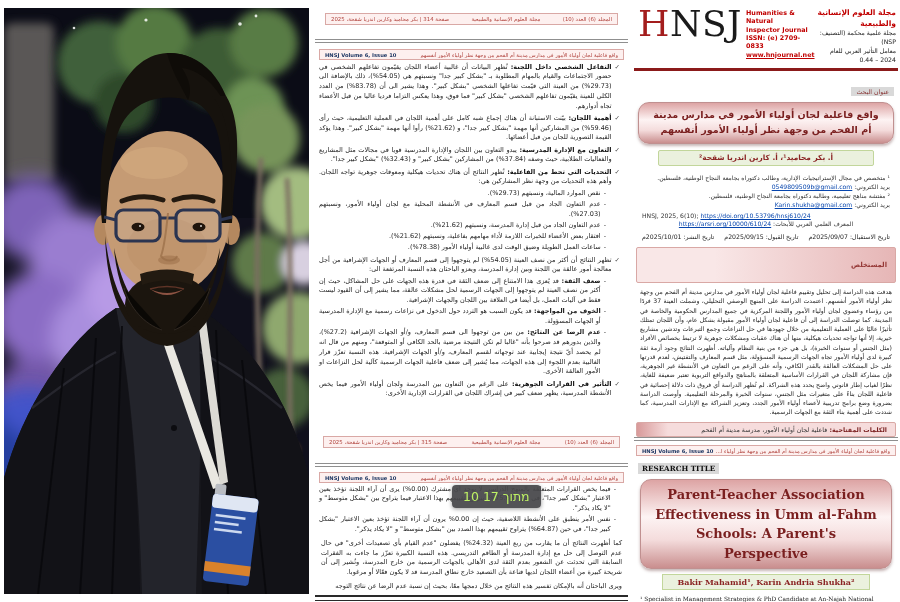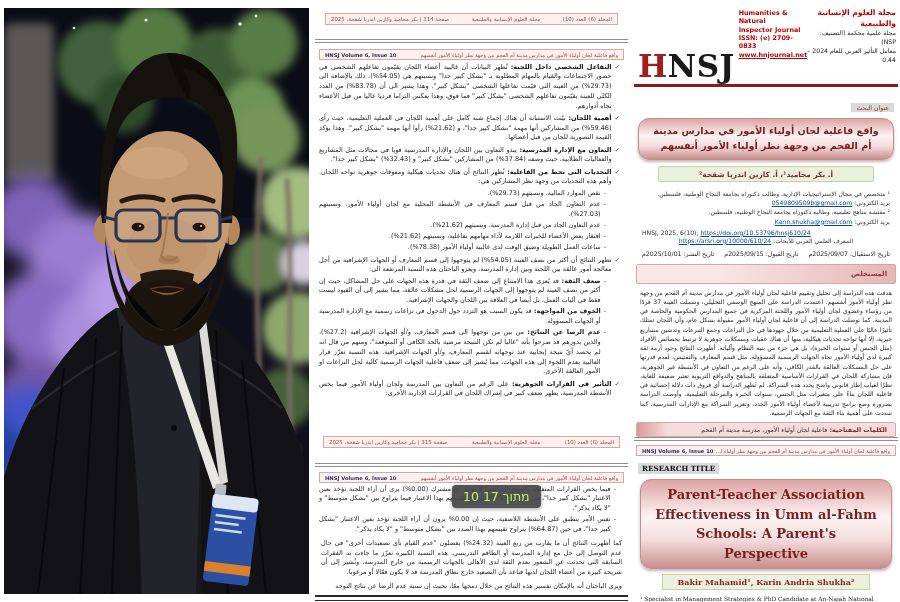--- a/index.html
+++ b/index.html
@@ -44,21 +44,21 @@
   .mid-bottom .runbar{margin:5px 6px 0 6px;}
 
   
   .tooltip{position:absolute;left:452px;top:485px;z-index:9;background:rgba(70,70,73,.93);
            color:#bef264;font-size:12.5px;padding:4px 11px;border-radius:4px;direction:ltr;
            box-shadow:0 1px 4px rgba(0,0,0,.4);}
 
   
   .right-top{position:absolute;top:0;left:0;width:100%;height:437px;overflow:hidden;padding:0;}
   .logorow{display:flex;align-items:flex-start;margin:7px 4px 0 6px;}
-  .hnsj{font-family:"DejaVu Serif",serif;font-size:31px;font-weight:bold;line-height:.95;letter-spacing:.5px;color:#1a1a1a;margin-top:45px;}
+  .hnsj{font-family:"DejaVu Serif",serif;font-size:36px;font-weight:normal;line-height:.95;letter-spacing:.5px;color:#1a1a1a;}
   .hnsj .h{color:#a31d1d;}
   .jr-en{margin-left:4px;margin-top:2px;color:#c00000;font-size:6.4px;font-weight:bold;line-height:1.3;}
   .jr-en .site{color:#c00000;text-decoration:underline;display:block;}
   .jr-ar{margin-left:auto;text-align:right;direction:rtl;font-size:6.2px;line-height:1.45;color:#222;}
   .jr-ar .l1{color:#c00000;font-weight:bold;font-size:7.6px;}
   .redrule{height:3px;background:#8b1a1a;margin:3px 2px 0 2px;}
   .lblbox{display:inline-block;background:#d9d9d9;color:#833;font-size:6.2px;padding:1px 5px;margin:16px 6px 0 0;}
   .lblrow{text-align:right;direction:rtl;}
   .titlebox{margin:4px 6px 0 6px;border-radius:11px;border:1px solid #c09090;
             background:linear-gradient(180deg,#dda4a4 0%,#fdf3f3 42%,#f4dcdc 68%,#c98e8e 100%);
@@ -66,21 +66,21 @@
             font-size:9.6px;line-height:1.55;padding:5px 10px;direction:rtl;}
   .authorsbox{margin:6px 26px 0 26px;background:#ebf1de;border:1px solid #c2d69b;border-radius:2px;
               text-align:center;color:#8b2525;font-weight:bold;font-size:7.4px;padding:2.5px 4px;direction:rtl;}
   .fnblock{margin:7px 10px 0 10px;direction:rtl;text-align:right;font-size:6.1px;line-height:1.5;color:#333;}
   .fnblock .em{direction:ltr;unicode-bidi:embed;}
   .link{color:#0645ad;text-decoration:underline;}
   .doiline{margin:3px 10px 0 10px;font-size:6.1px;direction:ltr;text-align:left;color:#333;}
   .arsriline{margin:1px 10px 0 10px;font-size:6.1px;direction:rtl;text-align:center;color:#333;}
   .dates{display:flex;justify-content:space-between;direction:rtl;margin:6px 10px 0 10px;font-size:6.2px;color:#222;}
   .absbar{margin:7px 4px 0 4px;background:linear-gradient(270deg,#e6b6b6,#f9e7e7 70%);border:1px solid #d9a8a5;
-          border-radius:2px;color:#943634;font-weight:bold;font-size:6.8px;text-align:right;direction:rtl;padding:5px 8px;}
+          border-radius:2px;color:#943634;font-weight:bold;font-size:6.8px;text-align:right;direction:rtl;padding:13px 8px;}
   .abstract{margin:4px 8px 0 8px;direction:rtl;text-align:justify;font-size:6.15px;line-height:1.5;color:#1d1d1d;}
   .kwbar{margin:5px 4px 0 4px;background:linear-gradient(90deg,#d89a9a,#f6dcdc 12%);border:1px solid #d9a8a5;
          border-radius:2px;font-size:6.3px;text-align:right;direction:rtl;padding:3px 8px;color:#333;}
   .kwbar b{color:#7a1f1f;}
 
   
   .right-bottom{position:absolute;top:437px;left:0;width:100%;height:207px;overflow:hidden;
                 font-family:"DejaVu Serif",serif;}
   .right-bottom .dblrule{margin:0 2px;}
   .right-bottom .runbar{margin:4px 4px 0 4px;font-family:"DejaVu Sans",sans-serif;}

